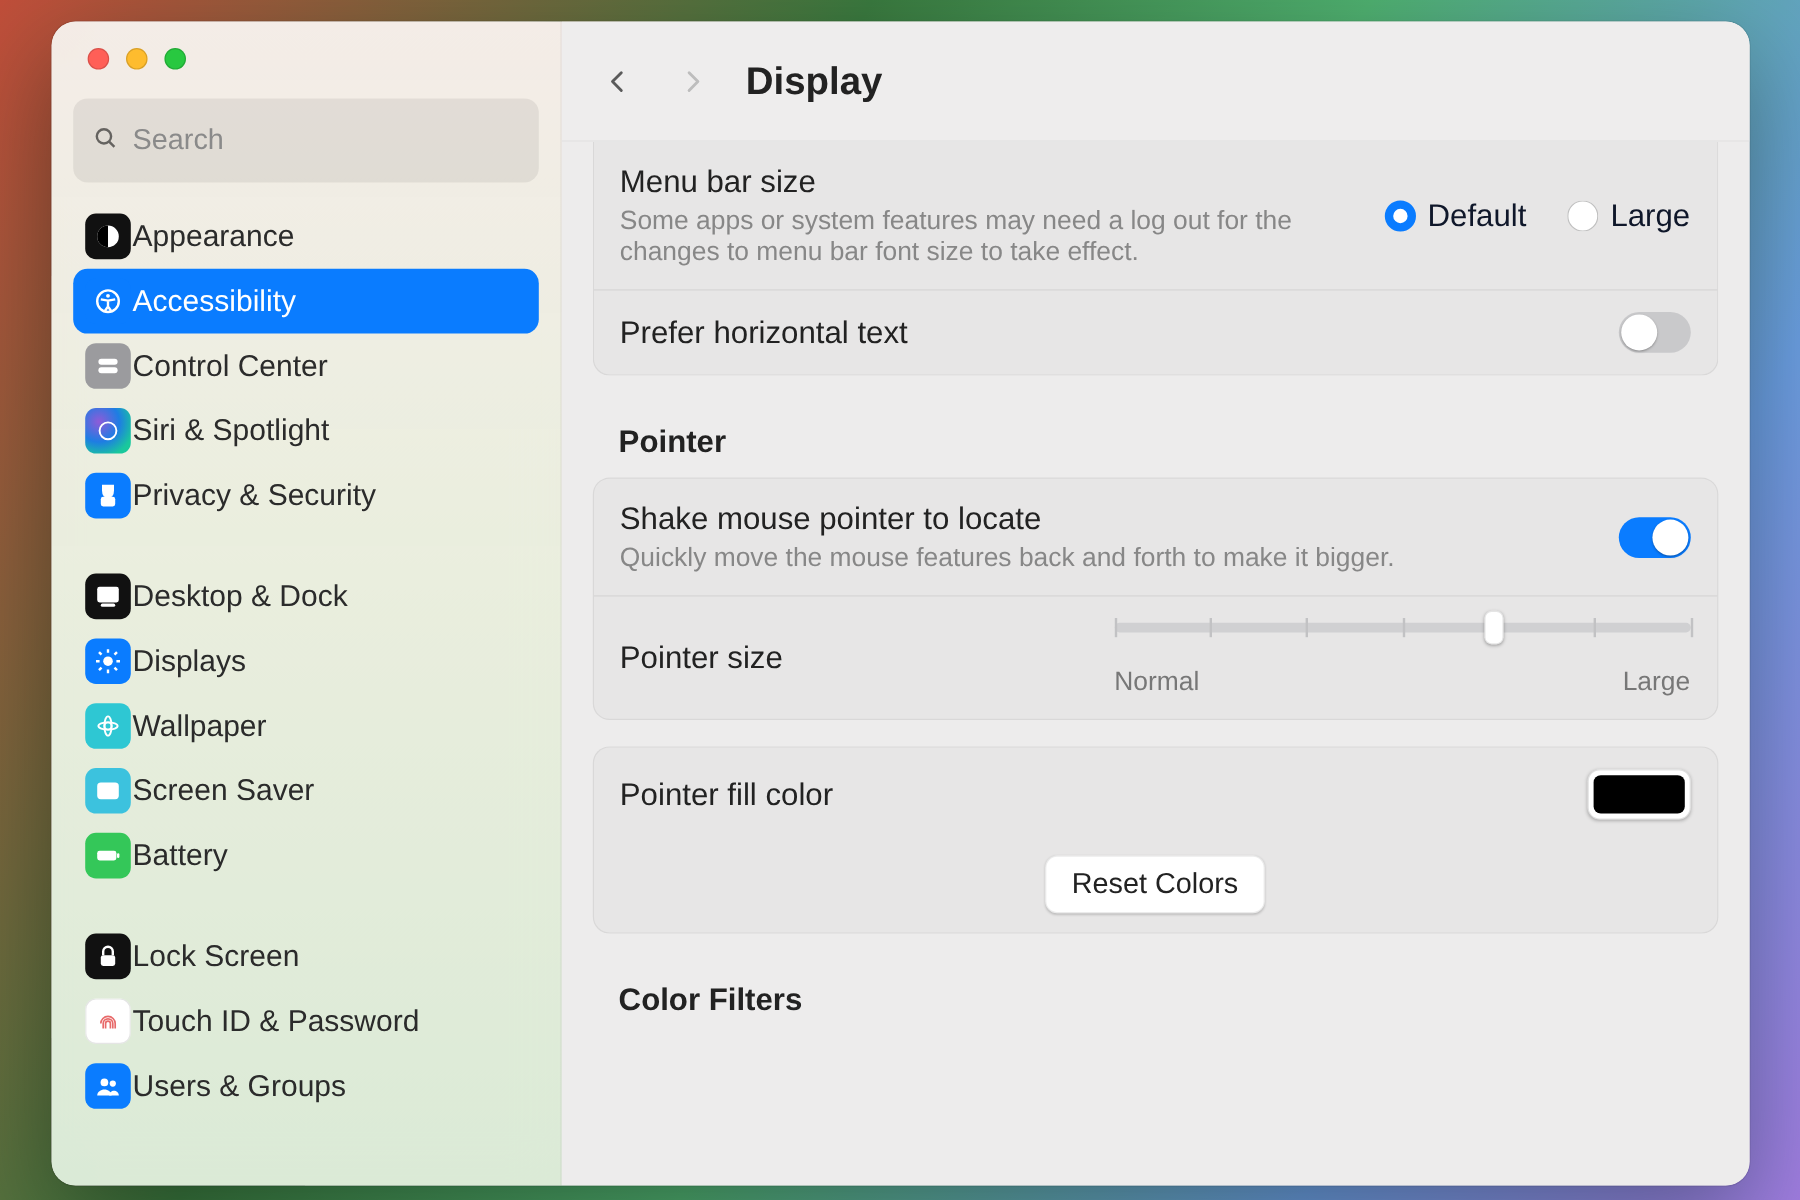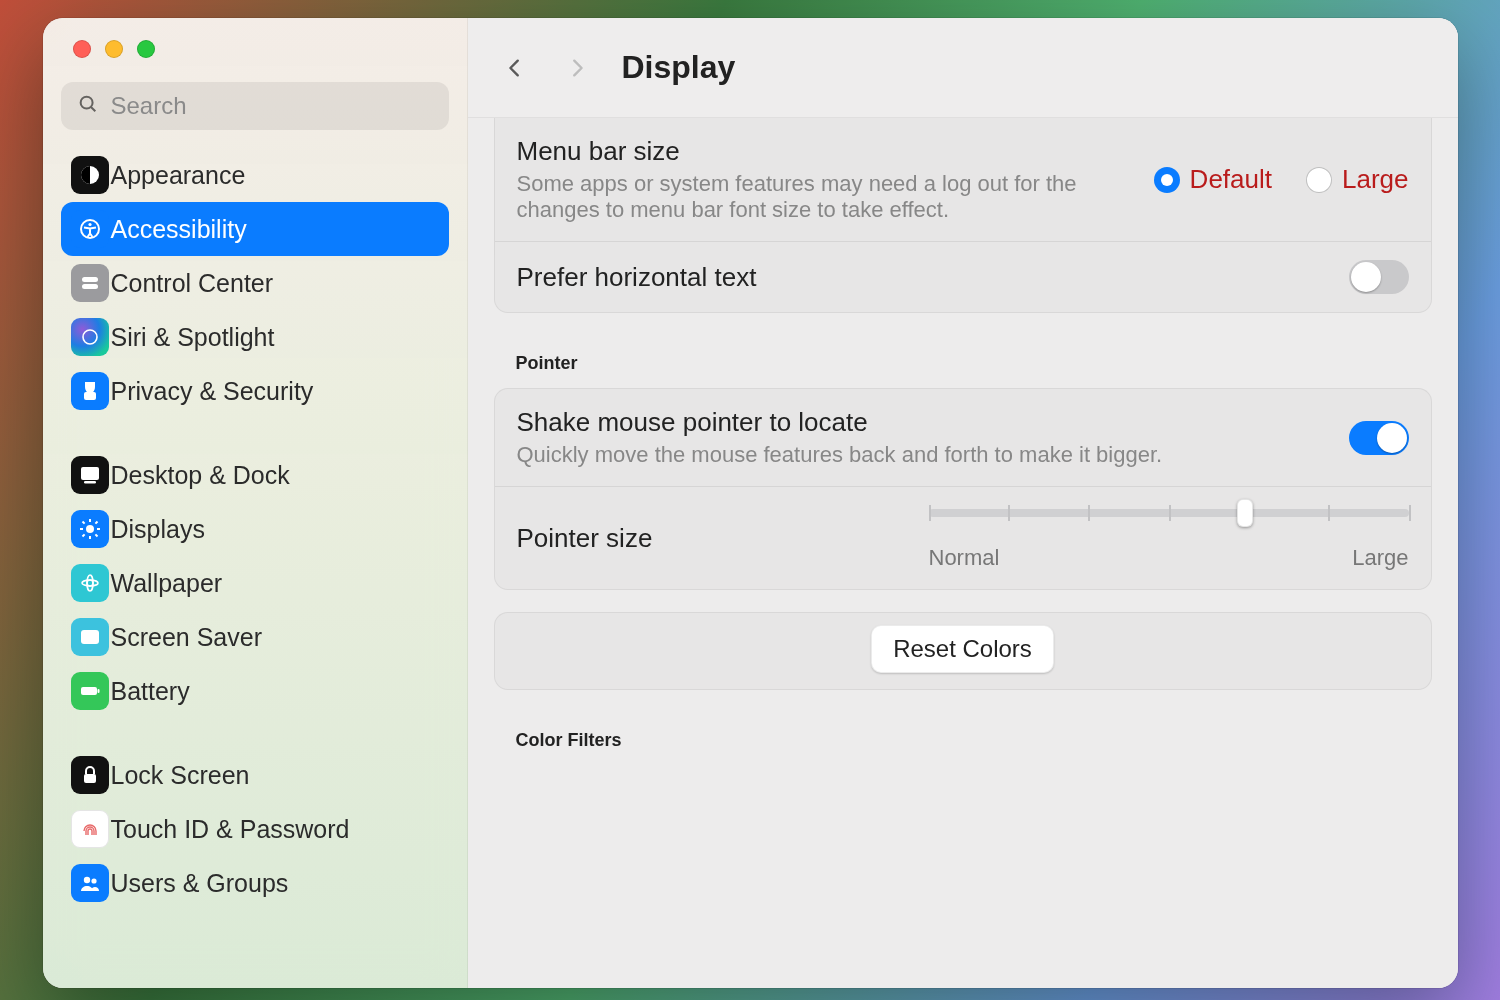--- a/index.html
+++ b/index.html
@@ -25,21 +25,21 @@
     backdrop-filter: blur(20px);
     padding-top: 22px;
     border-right: 1px solid rgba(0,0,0,.06);
   }
   .traffic { display:flex; gap:14px; padding-left: 30px; margin-bottom: 24px; }
   .tdot { width:18px; height:18px; border-radius:50%; box-shadow: inset 0 0 0 1px rgba(0,0,0,.15);}
   .red{background:#ff5f57;} .yellow{background:#febc2e;} .green{background:#28c840;}
   .search-wrap { padding: 0 18px 14px; }
   .search {
     display:flex; align-items:center; gap:12px;
-    background: rgba(0,0,0,.07); border-radius:12px; height:48px; padding:0 16px;
+    background: rgba(0,0,0,.07); border-radius:12px; height:70px; padding:0 16px;
   }
   .search svg { width:22px; height:22px; opacity:.55; }
   .search input {
     border:0; background:transparent; font-size:24px; color:#555; outline:none; width:100%;
   }
   .search input::placeholder { color:#8a8a8a; }
   .side-list { padding: 4px 18px; font-size:25px; color:#2b2b2b; }
   .group-gap { height: 30px; }
   .side-item {
     display:flex; align-items:center; gap:2px;
@@ -88,22 +88,22 @@
   .panel {
     background:#e7e6e6; border:1px solid rgba(0,0,0,.06); border-radius:14px;
     margin-top: 0px;
   }
   .first-panel { border-top-left-radius:0; border-top-right-radius:0; border-top:0; margin-top:0;}
   .row { padding: 18px 22px; border-top:1px solid rgba(0,0,0,.07); }
   .row:first-child { border-top:0; }
   .row-head { display:flex; align-items:center; justify-content:space-between; gap:20px; }
   .row-title { font-size:26px; color:#222; }
   .row-sub { font-size:22px; color:#878787; margin-top:4px; max-width: 640px;}
-  .section-title { font-size:18px; font-weight:700; color:#222; margin:40px 0 14px 22px; }
-  .radios { display:flex; align-items:center; gap:34px; font-size:26px; color:#b91c1c; }
+  .section-title { font-size:26px; font-weight:700; color:#222; margin:40px 0 14px 22px; }
+  .radios { display:flex; align-items:center; gap:34px; font-size:26px; color:#0f172a; }
   .radio { display:flex; align-items:center; gap:10px; }
   .radio .dot {
     width:26px;height:26px;border-radius:50%;
     background:#fff; box-shadow: inset 0 0 0 1px rgba(0,0,0,.25);
     position:relative;
   }
   .radio.on .dot{ background:#0a7cff; box-shadow:none;}
   .radio.on .dot::after{content:"";position:absolute;inset:7px;background:#fff;border-radius:50%;}
 
   .switch {
@@ -380,20 +380,28 @@
                 <span>Large</span>
               </div>
             </div>
           </div>
         </div>
       </div>
 
       <div class="spacer"></div>
 
       <div class="panel">
+        <div class="row">
+          <div class="row-head">
+            <div class="row-title">Pointer fill color</div>
+            <div class="colorwell">
+              <div class="colorwell-inner" style="background:#000000"></div>
+            </div>
+          </div>
+        </div>
         <div class="reset-row">
           <div class="btn">Reset Colors</div>
         </div>
       </div>
 
       <div class="section-title">Color Filters</div>
 
     </div>
   </div>
 </div>

